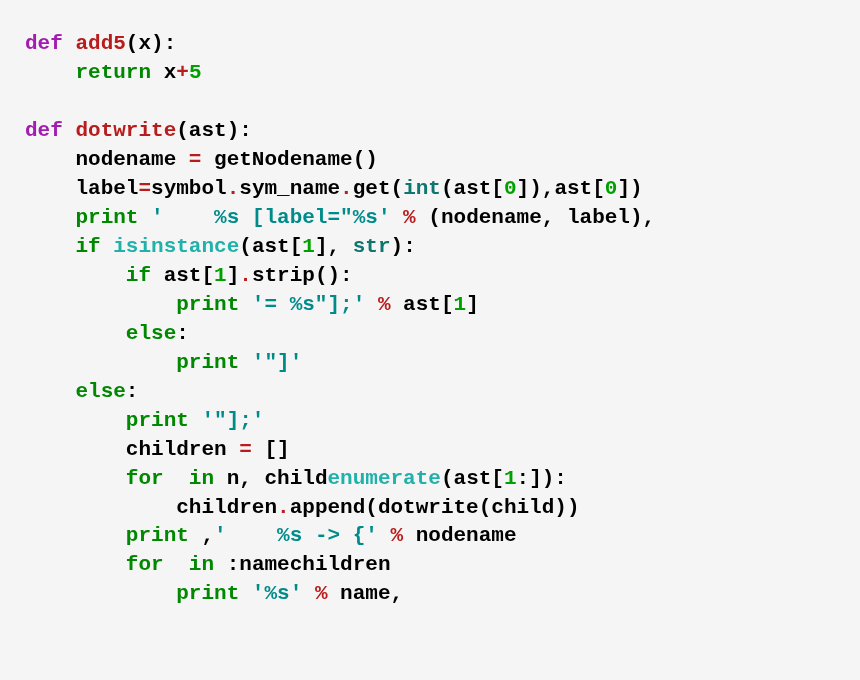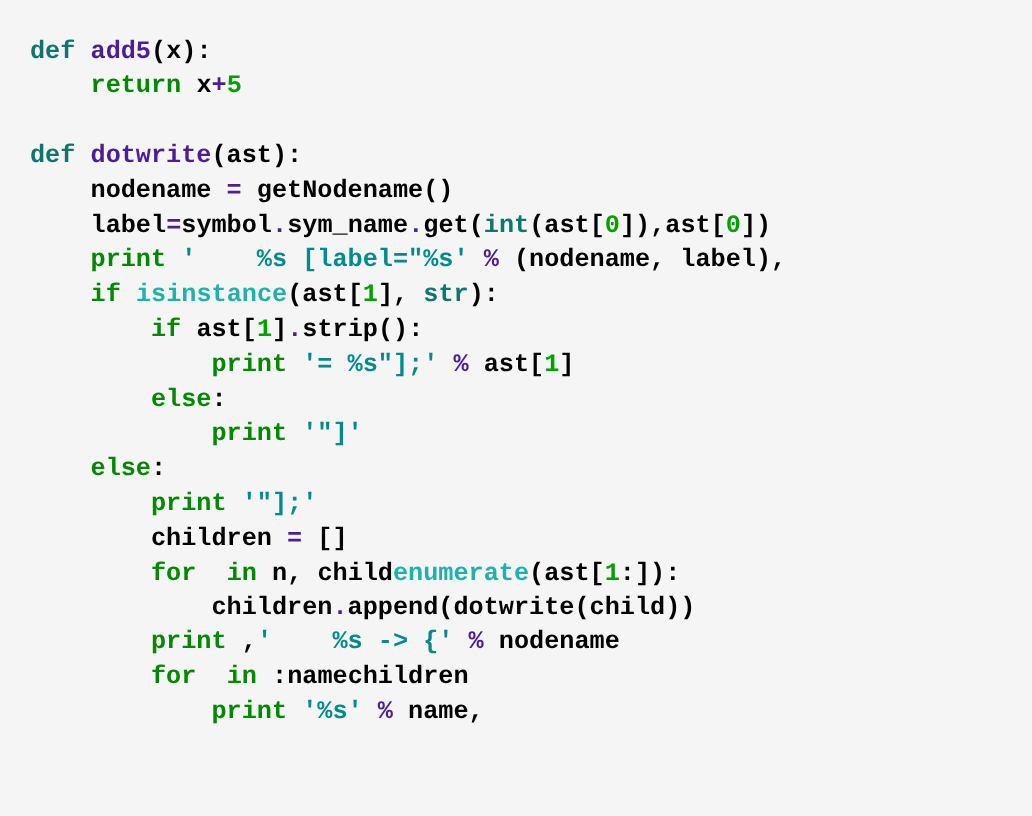--- a/index.html
+++ b/index.html
@@ -14,23 +14,23 @@
       font-weight: bold;
       padding: 30px 25px;
       width: 860px;
       height: 680px;
       line-height: 1.38;
       color: #000;
     }
     .code-block {
       white-space: pre;
     }
-    .kw-orange { color: #0f766e; }
+    .kw-orange { color: #a21caf; }
     .kw-green { color: #008800; }
-    .kw-blue { color: #4c1d95; }
+    .kw-blue { color: #b91c1c; }
     .kw-purple { color: #0f766e; }
     .kw-teal { color: #20b2aa; font-family: Liberation Mono, monospace; }
     .num-green { color: #00a000; }
     .str-teal { color: #008b8b; }
   </style>
 </head>
 <body>
 
 <div class="code-block" id="code-container"><div><span></span><span class="kw-orange">def</span><span> </span><span class="kw-blue">add5</span><span>(</span><span>x</span><span>)</span><span>:</span></div><div><span>    </span><span class="kw-green">return</span><span> x</span><span class="kw-blue">+</span><span class="num-green">5</span></div><div>&nbsp;</div><div><span></span><span class="kw-orange">def</span><span> </span><span class="kw-blue">dotwrite</span><span>(ast):</span></div><div><span>    </span><span>nodename </span><span class="kw-blue">=</span><span> getNodename()</span></div><div><span>    </span><span>label</span><span class="kw-blue">=</span><span>symbol</span><span class="kw-blue">.</span><span>sym_name</span><span class="kw-blue">.</span><span>get(</span><span class="kw-purple">int</span><span>(ast[</span><span class="num-green">0</span><span>]),ast[</span><span class="num-green">0</span><span>])</span></div><div><span>    </span><span class="kw-green">print</span><span> </span><span class="str-teal">'    %s [label="%s'</span><span> </span><span class="kw-blue">%</span><span> (nodename, label),</span></div><div><span>    </span><span class="kw-green">if</span><span> </span><span class="kw-teal">isinstance</span><span>(ast[</span><span class="num-green">1</span><span>], </span><span class="kw-purple">str</span><span>):</span></div><div><span>        </span><span class="kw-green">if</span><span> ast[</span><span class="num-green">1</span><span>]</span><span class="kw-blue">.</span><span>strip():</span></div><div><span>            </span><span class="kw-green">print</span><span> </span><span class="str-teal">'= %s"];'</span><span> </span><span class="kw-blue">%</span><span> ast[</span><span class="num-green">1</span><span>]</span></div><div><span>        </span><span class="kw-green">else</span><span>:</span></div><div><span>            </span><span class="kw-green">print</span><span> </span><span class="str-teal">'"]'</span></div><div><span>    </span><span class="kw-green">else</span><span>:</span></div><div><span>        </span><span class="kw-green">print</span><span> </span><span class="str-teal">'"];'</span></div><div><span>        </span><span>children </span><span class="kw-blue">=</span><span> []</span></div><div><span>        </span><span class="kw-green">for</span><span>  </span><span class="kw-green">in</span><span> n, child</span><span class="kw-teal">enumerate</span><span>(ast[</span><span class="num-green">1</span><span>:]):</span></div><div><span>            </span><span>children</span><span class="kw-blue">.</span><span>append(dotwrite(child))</span></div><div><span>        </span><span class="kw-green">print</span><span> ,</span><span class="str-teal">'    %s -&gt; {'</span><span> </span><span class="kw-blue">%</span><span> nodename</span></div><div><span>        </span><span class="kw-green">for</span><span>  </span><span class="kw-green">in</span><span> :namechildren</span></div><div><span>            </span><span class="kw-green">print</span><span> </span><span class="str-teal">'%s'</span><span> </span><span class="kw-blue">%</span><span> name,</span></div></div>
 

